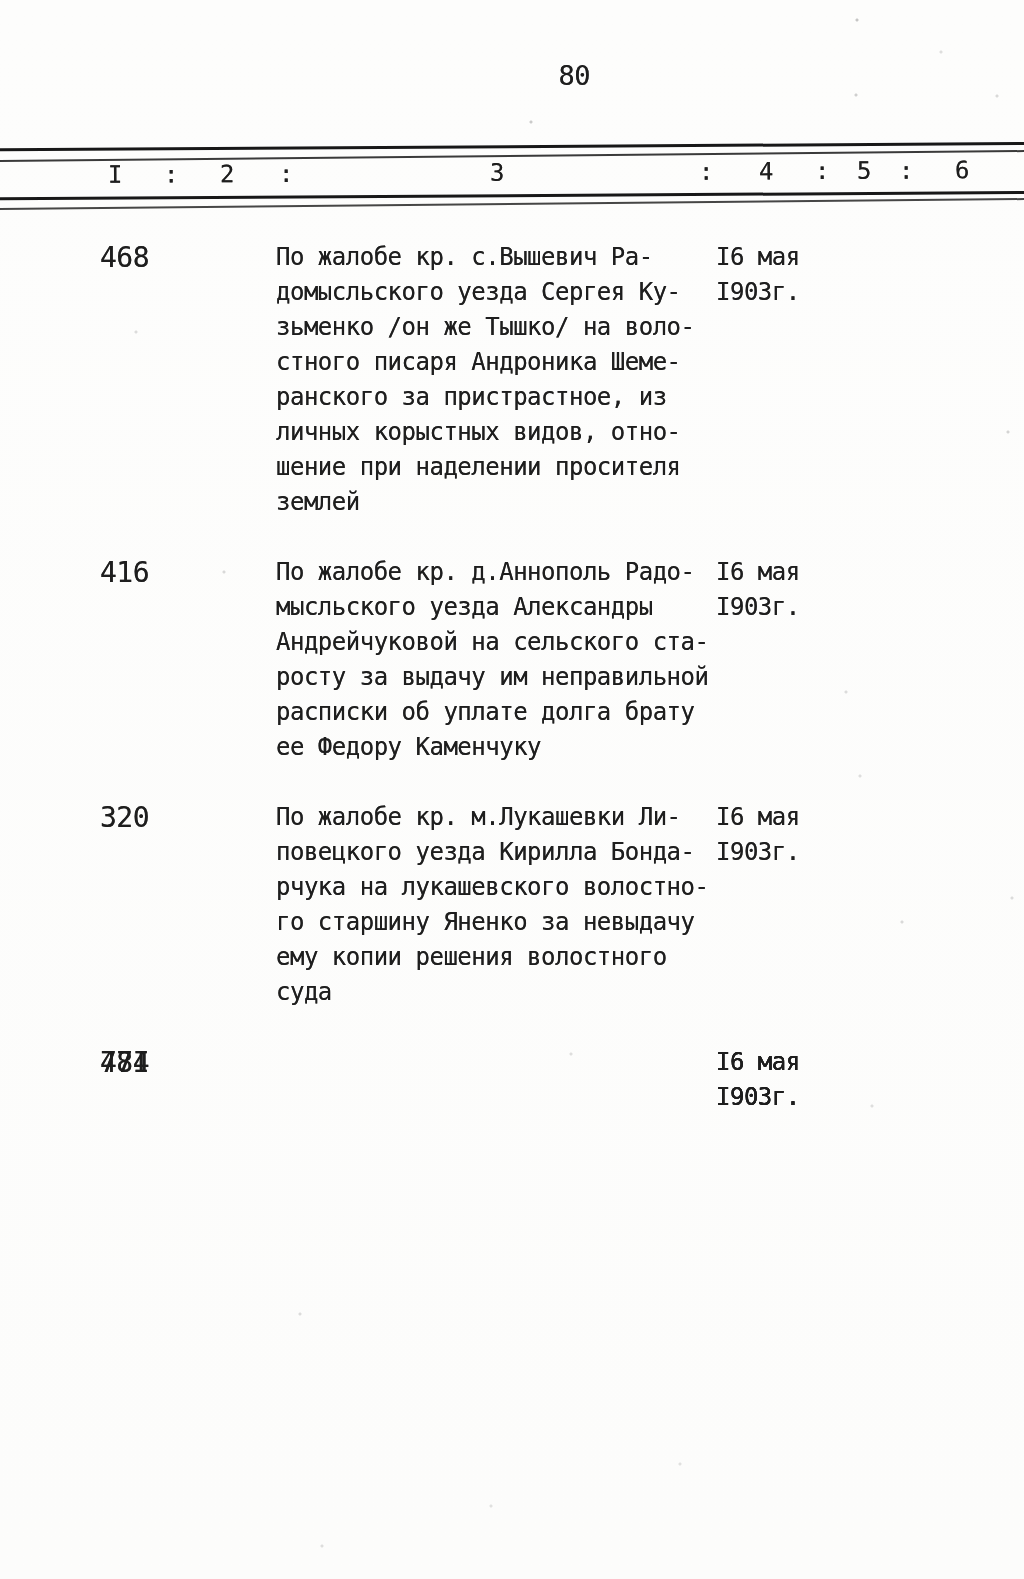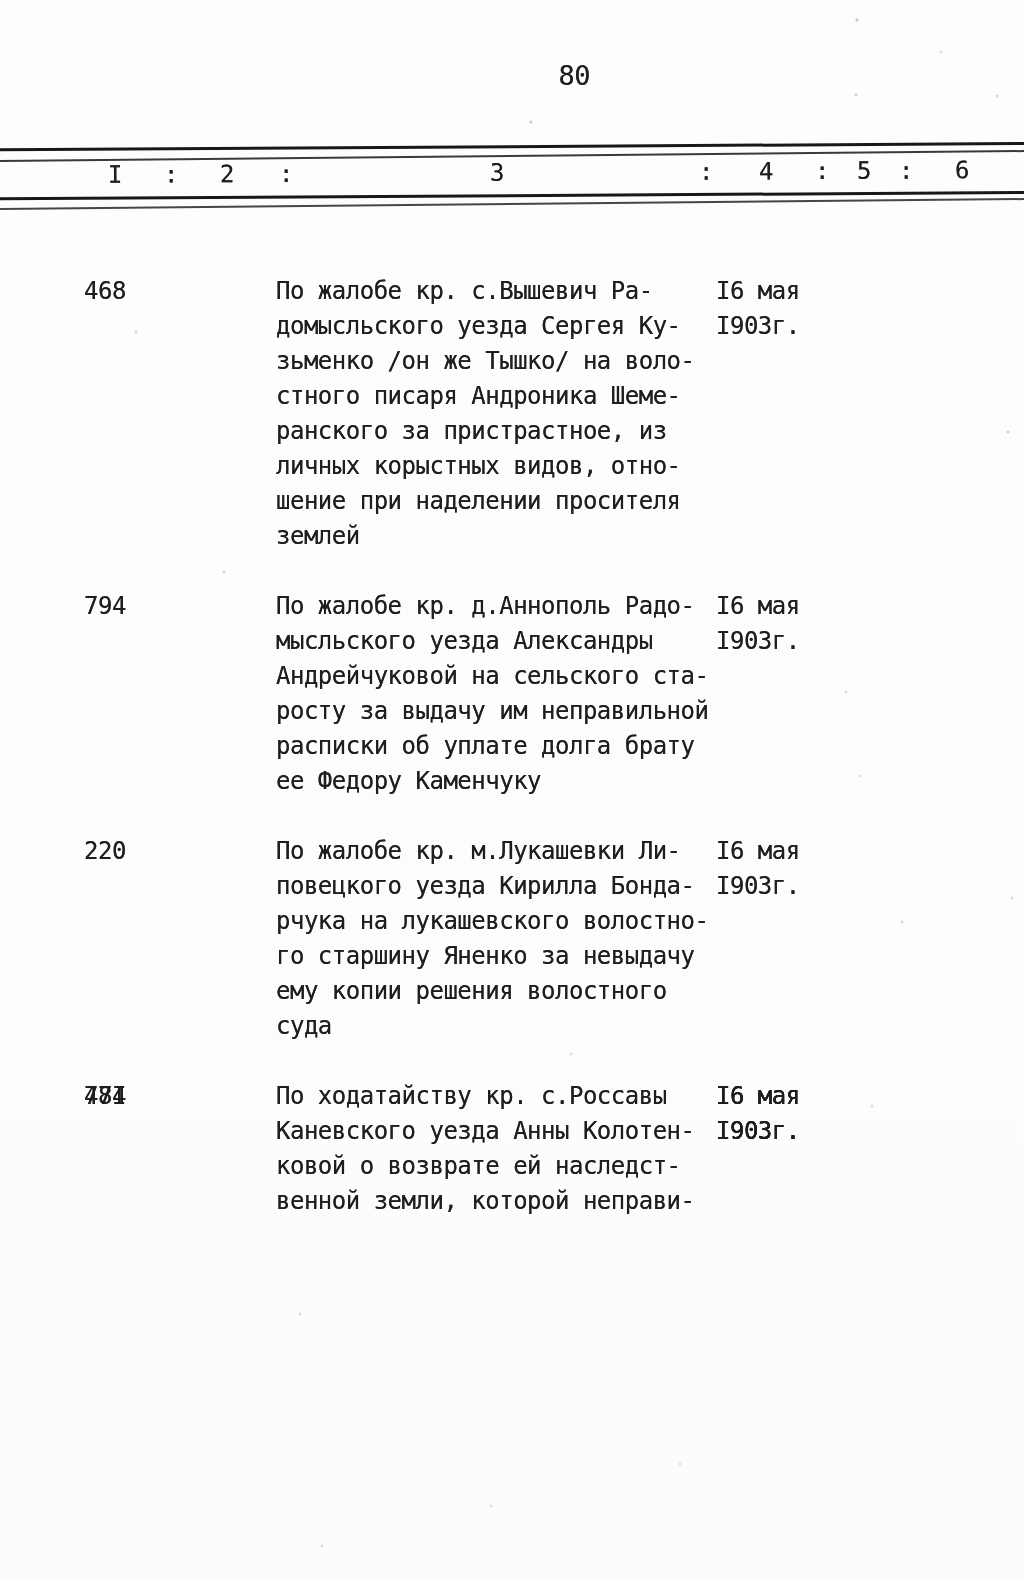--- a/index.html
+++ b/index.html
@@ -59,26 +59,26 @@
     font-size:24px;line-height:36px;
   }
   .hc.c0{left:115px;} .hc.c1{left:171px;} .hc.c2{left:227px;}
   .hc.c3{left:286px;} .hc.c4{left:497px;} .hc.c5{left:706px;}
   .hc.c6{left:766px;} .hc.c7{left:822px;} .hc.c8{left:864px;}
   .hc.c9{left:906px;} .hc.c10{left:962px;}
   
   .entries{position:absolute;top:240px;left:0;width:100%;}
   .entry{position:relative;margin-bottom:35px;}
   .entry-no{
-    position:absolute;left:84px;top:0;
-    font-size:24px;line-height:35px;
+    position:absolute;left:100px;top:0;
+    font-size:28px;line-height:35px;
   }
   .entry-desc{
     margin-left:276px;width:470px;
-    font-size:24px;line-height:35px;margin-top:34px;
+    font-size:24px;line-height:35px;
   }
   .entry-date{
     position:absolute;left:716px;top:0;width:160px;
     font-size:24px;line-height:35px;
   }
 </style>
 </head>
 <body>
 
 <div class="paper"></div>
@@ -106,34 +106,33 @@
 </div>
 
 <div class="entries">
   <div class="entry">
     <div class="entry-no tw">468</div>
     <div class="entry-desc tw">По жалобе кр. с.Вышевич Ра-<br>домысльского уезда Сергея Ку-<br>зьменко /он же Тышко/ на воло-<br>стного писаря Андроника Шеме-<br>ранского за пристрастное, из<br>личных корыстных видов, отно-<br>шение при наделении просителя<br>землей</div>
     <div class="entry-date tw">I6 мая<br>I903г.</div>
   </div>
 
   <div class="entry">
-    <div class="entry-no tw">794</div>
+    <div class="entry-no tw">416</div>
     <div class="entry-desc tw">По жалобе кр. д.Аннополь Радо-<br>мысльского уезда Александры<br>Андрейчуковой на сельского ста-<br>росту за выдачу им неправильной<br>расписки об уплате долга брату<br>ее Федору Каменчуку</div>
     <div class="entry-date tw">I6 мая<br>I903г.</div>
   </div>
 
   <div class="entry">
-    <div class="entry-no tw">220</div>
+    <div class="entry-no tw">320</div>
     <div class="entry-desc tw">По жалобе кр. м.Лукашевки Ли-<br>повецкого уезда Кирилла Бонда-<br>рчука на лукашевского волостно-<br>го старшину Яненко за невыдачу<br>ему копии решения волостного<br>суда</div>
     <div class="entry-date tw">I6 мая<br>I903г.</div>
   </div>
 
   <div class="entry">
     <div class="entry-no tw">47I</div>
     <div class="entry-date tw">I6 мая<br>I903г.</div>
   </div>
 
   <div class="entry">
     <div class="entry-no tw">784</div>
-    <div class="entry-desc tw">По ходатайству кр. с.Россавы<br>Каневского уезда Анны Колотен-<br>ковой о возврате ей наследст-<br>венной земли, которой неправи-</div>
     <div class="entry-date tw">I6 мая<br>I903г.</div>
   </div>
 </div>
 
 </body></html>

